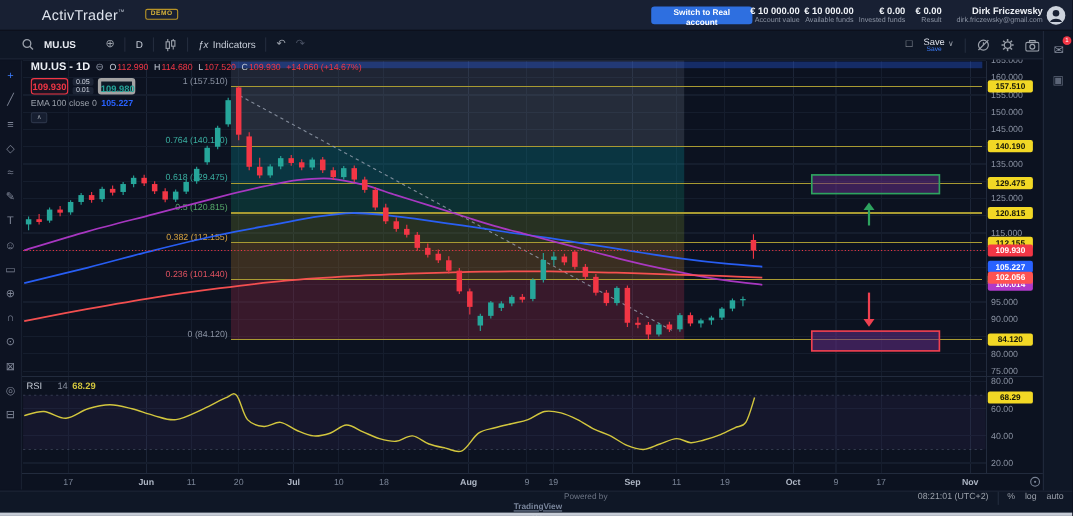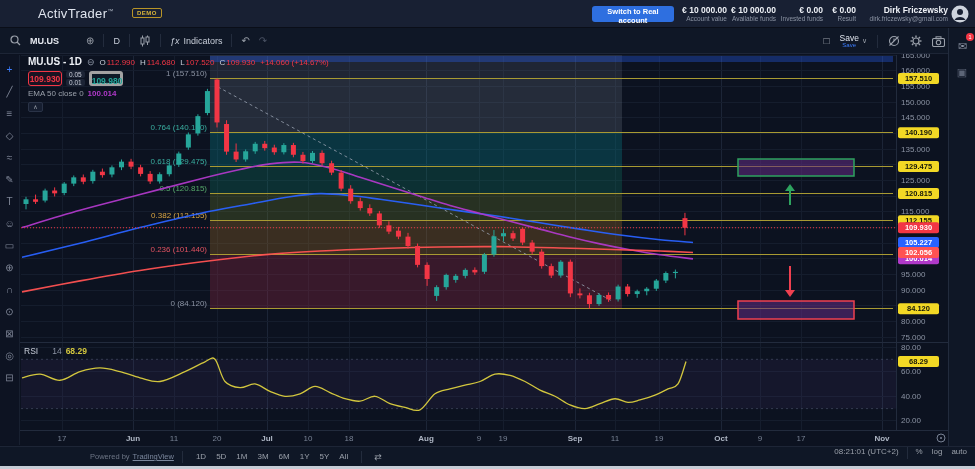--- a/index.html
+++ b/index.html
@@ -6,30 +6,30 @@
   *{box-sizing:border-box;font-family:"Liberation Sans",sans-serif;}
   .app{position:relative;width:975px;height:469px;background:#0c1220;}
   #chart-svg{position:absolute;left:0;top:0;z-index:1;}
   svg text{font-family:"Liberation Sans",sans-serif;}
 
   
   .topbar{position:absolute;left:0;top:0;width:975px;height:28px;background:#182033;border-bottom:1px solid #0a0e18;z-index:5;}
   .brand{position:absolute;left:38px;top:6px;font-size:13px;font-weight:500;color:#dfe4ee;letter-spacing:.3px;}
   .brand sup{font-size:6px;color:#aab2c0;}
   .demo{position:absolute;left:132px;top:8px;border:1px solid #b89427;color:#d8b43a;font-size:6px;font-weight:bold;padding:1px 4px;border-radius:2px;letter-spacing:.5px;}
-  .switch{position:absolute;left:592px;top:6px;width:82px;height:16px;background:#2e6fe0;border:none;border-radius:3px;color:#fff;font-size:7.5px;font-weight:bold;cursor:pointer;}
+  .switch{position:absolute;left:592px;top:6px;width:92px;height:16px;background:#2e6fe0;border:none;border-radius:3px;color:#fff;font-size:7.5px;font-weight:bold;cursor:pointer;}
   .acct{position:absolute;top:5px;text-align:right;}
   .acct .v,.user .v{font-size:8.5px;font-weight:bold;color:#eef1f6;line-height:10px;}
   .acct .l,.user .l{font-size:6.5px;color:#8b93a3;line-height:8px;}
   .a1{left:660px;width:67px;} .a2{left:712px;width:64px;} .a3{left:758px;width:65px;} .a4{left:806px;width:50px;}
   .user{position:absolute;left:856px;top:5px;width:92px;text-align:right;}
   .avatar{position:absolute;left:951px;top:5px;}
 
   
-  .toolbar{position:absolute;left:0;top:28px;width:948px;height:26px;background:#0f1726;border-bottom:1px solid #1d2536;display:flex;align-items:center;padding-left:10px;gap:9px;z-index:4;}
+  .toolbar{position:absolute;left:0;top:28px;width:948px;height:26px;background:#0f1726;border-bottom:1px solid #1d2536;display:flex;align-items:center;padding-left:20px;gap:9px;z-index:4;}
   .tbi{color:#9aa0aa;font-size:10px;line-height:26px;}
   .tsym{color:#e6e9f0;font-size:9px;font-weight:bold;}
   .tdiv{width:1px;height:13px;background:#232c3d;}
   .tlabel{color:#c7cdd8;font-size:9px;}
   .dim{color:#4a5264;}
   .rtools{position:absolute;right:30px;top:28px;height:26px;display:flex;align-items:center;gap:10px;z-index:4;}
   .saveg{display:flex;align-items:center;gap:3px;}
   .savest{display:flex;flex-direction:column;align-items:center;line-height:1;}
   .savest .s1{color:#dfe3ec;font-size:8.5px;}
   .savest .s2{color:#3d7eff;font-size:6px;}
@@ -59,23 +59,23 @@
   .ask{border:3px solid #a3a3a3;color:#26a69a;background:rgba(38,166,154,.06);}
   .spread{display:flex;flex-direction:column;gap:1px;}
   .spread div{background:#1c2435;color:#c6cbd6;font-size:6.5px;padding:0 3px;border-radius:2px;line-height:7px;text-align:center;}
   .emarow{margin-top:3px;font-size:8px;color:#9aa0aa;}
   .emarow b{font-weight:bold;margin-left:4px;}
   .collapse{margin-top:4px;width:15px;height:10px;border:1px solid #2a3347;background:#161e30;border-radius:2px;color:#9aa0aa;font-size:6px;text-align:center;line-height:9px;cursor:pointer;}
   .rsi-legend{position:absolute;left:24px;top:346px;z-index:3;font-size:8.5px;}
   .rsi-legend .rn{color:#c7cdd8;margin-top:42px;} .rsi-legend .rp{color:#8b93a3;margin-left:14px;} .rsi-legend .rv{color:#d2c63e;font-weight:bold;margin-left:4px;}
 
   
-  .bottombar{position:absolute;left:0;top:446px;width:975px;height:20px;background:#0f1726;border-top:1px solid #1d2536;display:flex;align-items:center;z-index:5;}
+  .bottombar{position:absolute;left:0;top:446px;width:975px;height:20px;background:#0f1726;border-top:1px solid #1d2536;display:flex;align-items:center;z-index:5;flex-direction:column;}
   .pb{margin-left:90px;font-size:7.5px;color:#6d7585;}
-  .tv{font-size:7.5px;color:#7a869c;text-decoration:underline;margin-left:3px;cursor:pointer;}
+  .tv{font-size:7.5px;color:#7a869c;text-decoration:underline;margin-left:3px;cursor:pointer;font-weight:bold;}
   .bdiv{width:1px;height:12px;background:#232c3d;margin:0 8px;}
   .range{font-size:8px;color:#9aa0aa;margin:0 5px;cursor:pointer;}
   .refresh{color:#9aa0aa;font-size:9px;margin-left:4px;cursor:pointer;}
   .bright{position:absolute;right:8px;top:0;height:20px;display:flex;align-items:flex-start;}
   .clock{font-size:8px;color:#9aa0aa;}
   .bopt{font-size:8px;color:#9aa0aa;margin-left:9px;cursor:pointer;}
   .bottomstrip{position:absolute;left:0;top:466px;width:975px;height:3px;background:#c6ccd6;z-index:6;}
 </style>
 </head>
 <body>
@@ -499,21 +499,21 @@
       <span class="ov">+14.060 (+14.67%)</span>
     </div>
     <div class="lrow2">
       <div class="pricebox bid">109.930</div>
       <div class="spread">
         <div>0.05</div>
         <div>0.01</div>
       </div>
       <div class="pricebox ask">109.980</div>
     </div>
-    <div class="emarow"><span>EMA 50 close 0</span><b style="color:#b039c9">100.014</b></div>
+    <div class="emarow"><span>EMA 100 close 0</span><b style="color:#2962ff">105.227</b></div>
     <div class="collapse">∧</div>
   </div>
 
   <div class="rsi-legend">
     <span class="rn">RSI</span><span class="rp">14</span><span class="rv">68.29</span>
   </div>
 
   <div class="bottombar">
     <span class="pb">Powered by</span>
     <span class="tv">TradingView</span>

